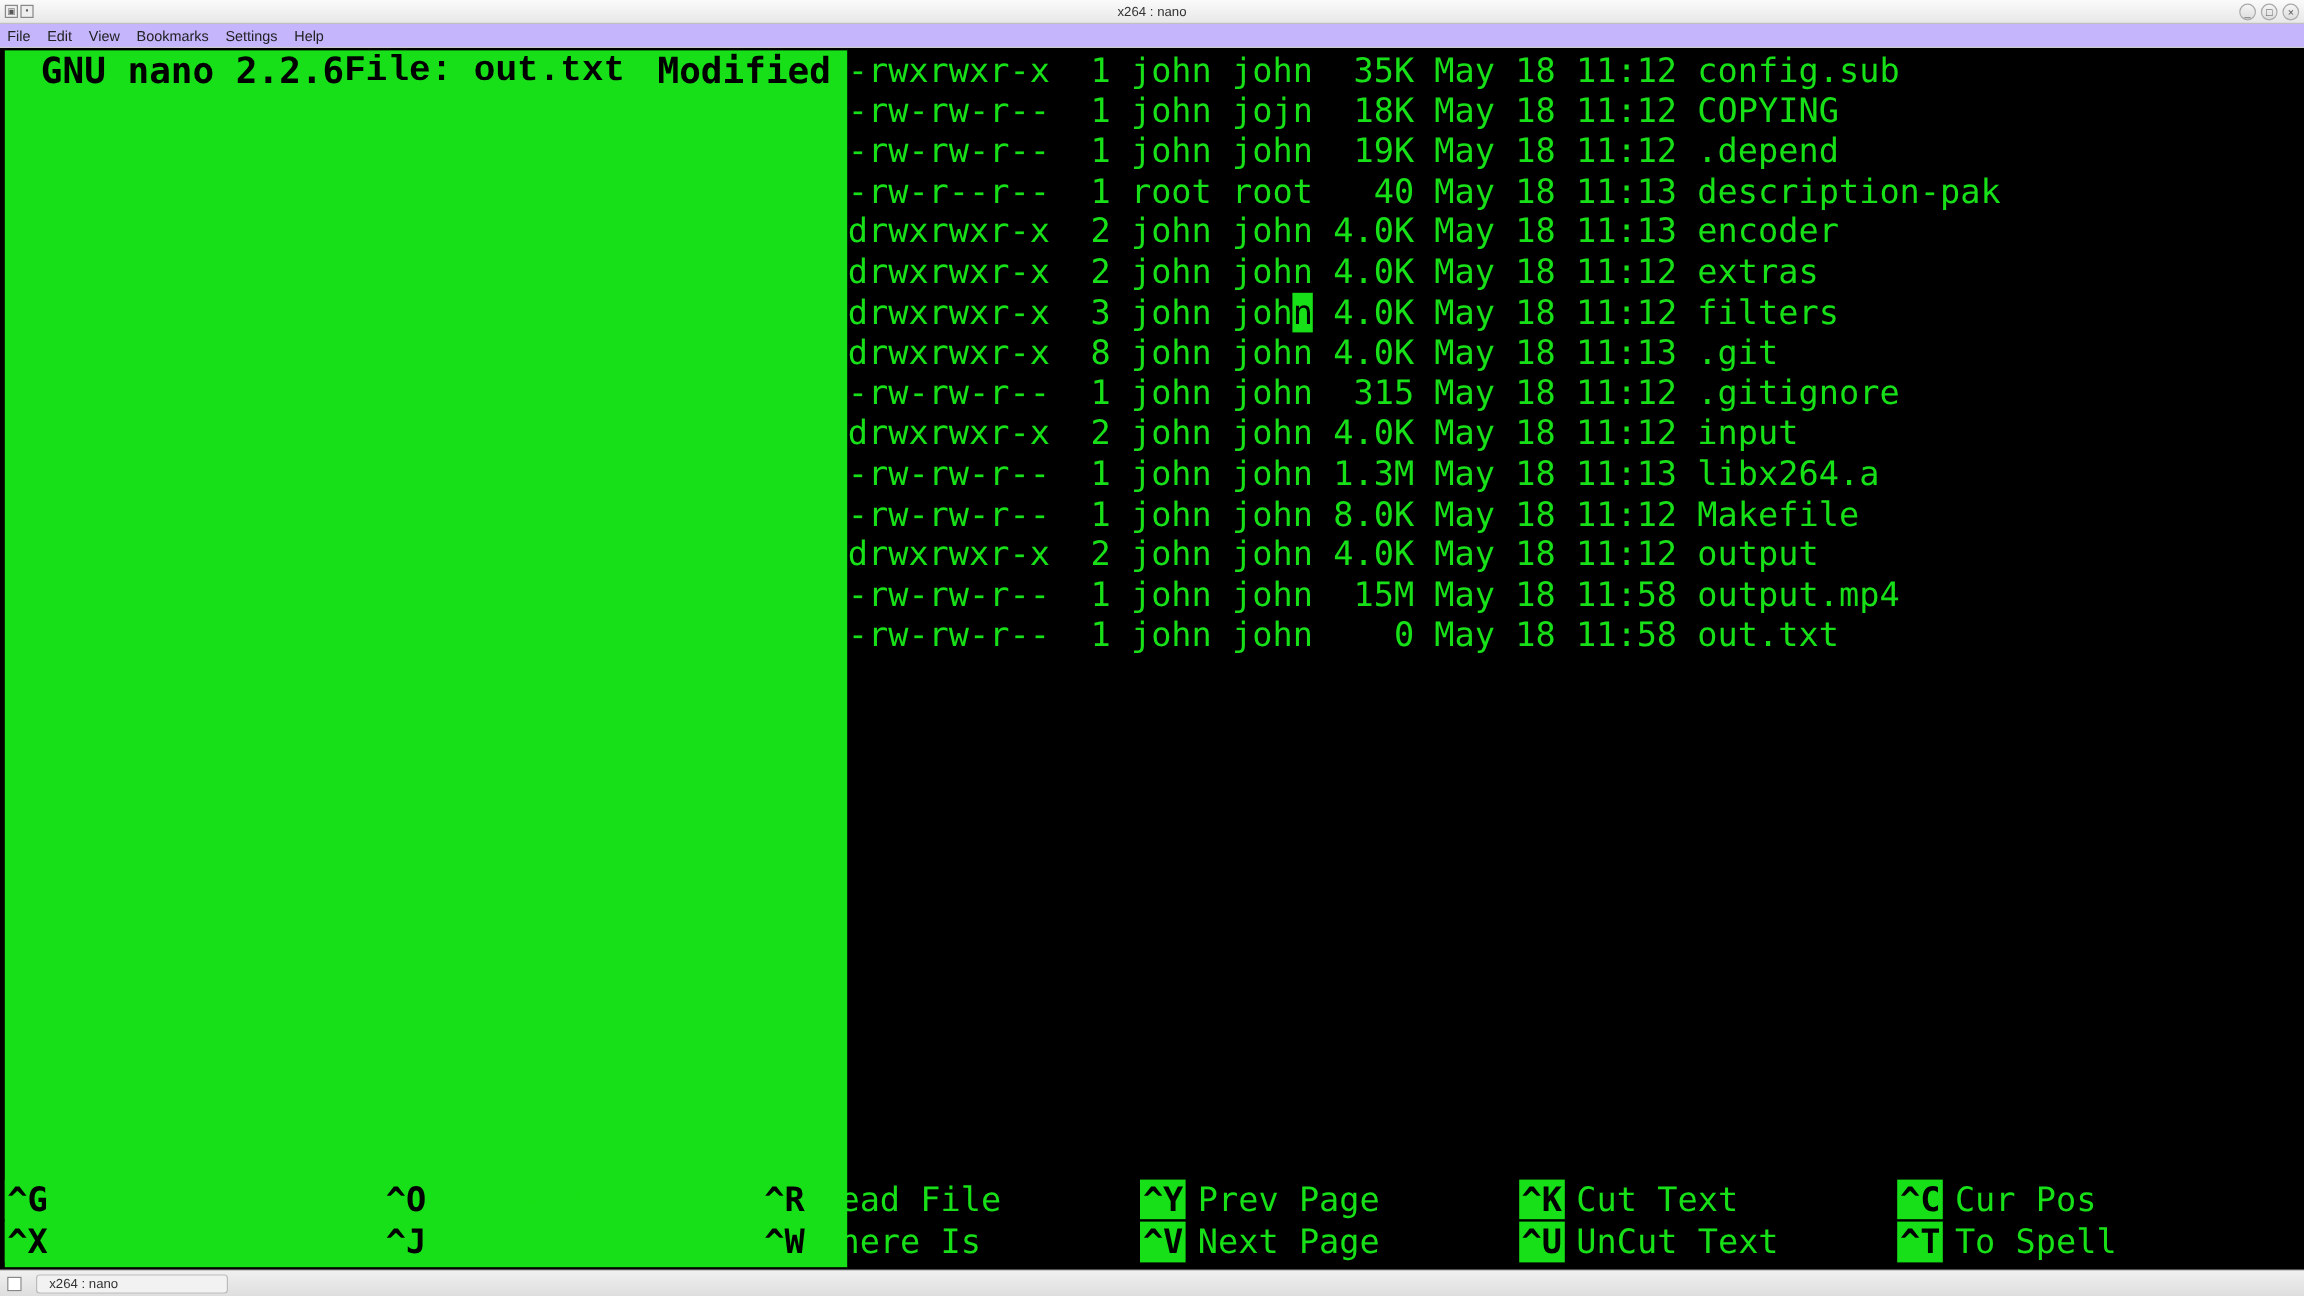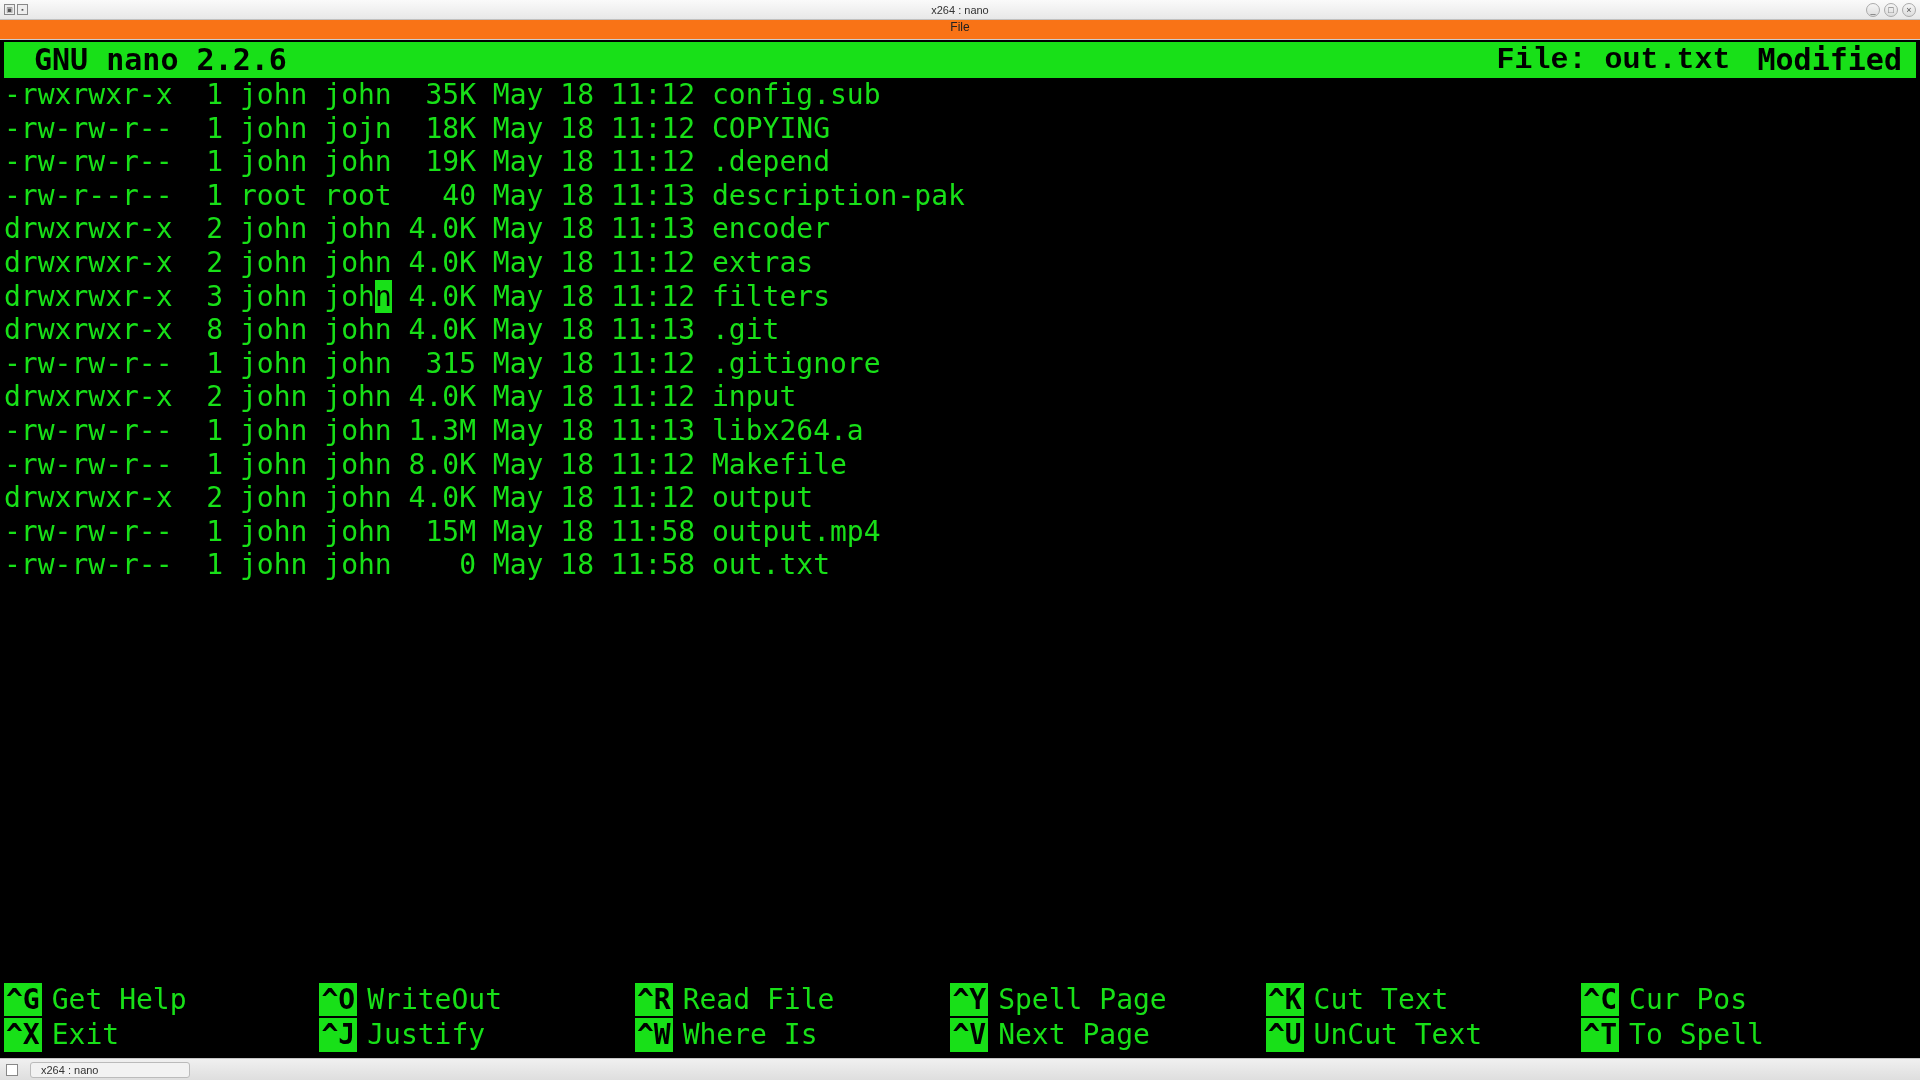--- a/index.html
+++ b/index.html
@@ -33,43 +33,42 @@
   }
   .wbtn {
     width:14px;height:14px;border:1px solid #aaa;border-radius:50%;
     background:linear-gradient(to bottom,#f5f5f5,#ddd);
     display:inline-flex;align-items:center;justify-content:center;font-size:9px;color:#555;
   }
 
   
   .menubar {
     height: 20px;
-    background: #f97316;
+    background: #c4b5fd;
     display: flex;
     align-items: center;
     gap: 14px;
     padding: 0 6px;
     font-size: 12px;
     color: #222;
     border-bottom: 1px solid #ccc;
-    flex-direction: column;
   }
   .menuitem { cursor: default; }
 
   
   .terminal {
     flex: 1;
     background: #000;
     padding: 2px 4px 2px 4px;
     font-family: "DejaVu Sans Mono","Ubuntu Mono","Consolas",monospace;
     font-size: 28px;
     line-height: 1.2;
     color: #18e018;
     display: flex;
-    flex-direction: column;
+    flex-direction: row;
     position: relative;
   }
 
   .titlebar-row {
     background: #18e018;
     color: #000;
     font-weight: bold;
     padding: 0 4px;
     display: flex;
     font-size: 30px;
@@ -205,21 +204,21 @@
           <span>Read File</span>
         </div>
       <div class="short-item">
           <span class="short-key">^W</span>
           <span>Where Is</span>
         </div>
     </div>
     <div class="short-col">
       <div class="short-item">
           <span class="short-key">^Y</span>
-          <span>Spell Page</span>
+          <span>Prev Page</span>
         </div>
       <div class="short-item">
           <span class="short-key">^V</span>
           <span>Next Page</span>
         </div>
     </div>
     <div class="short-col">
       <div class="short-item">
           <span class="short-key">^K</span>
           <span>Cut Text</span>

